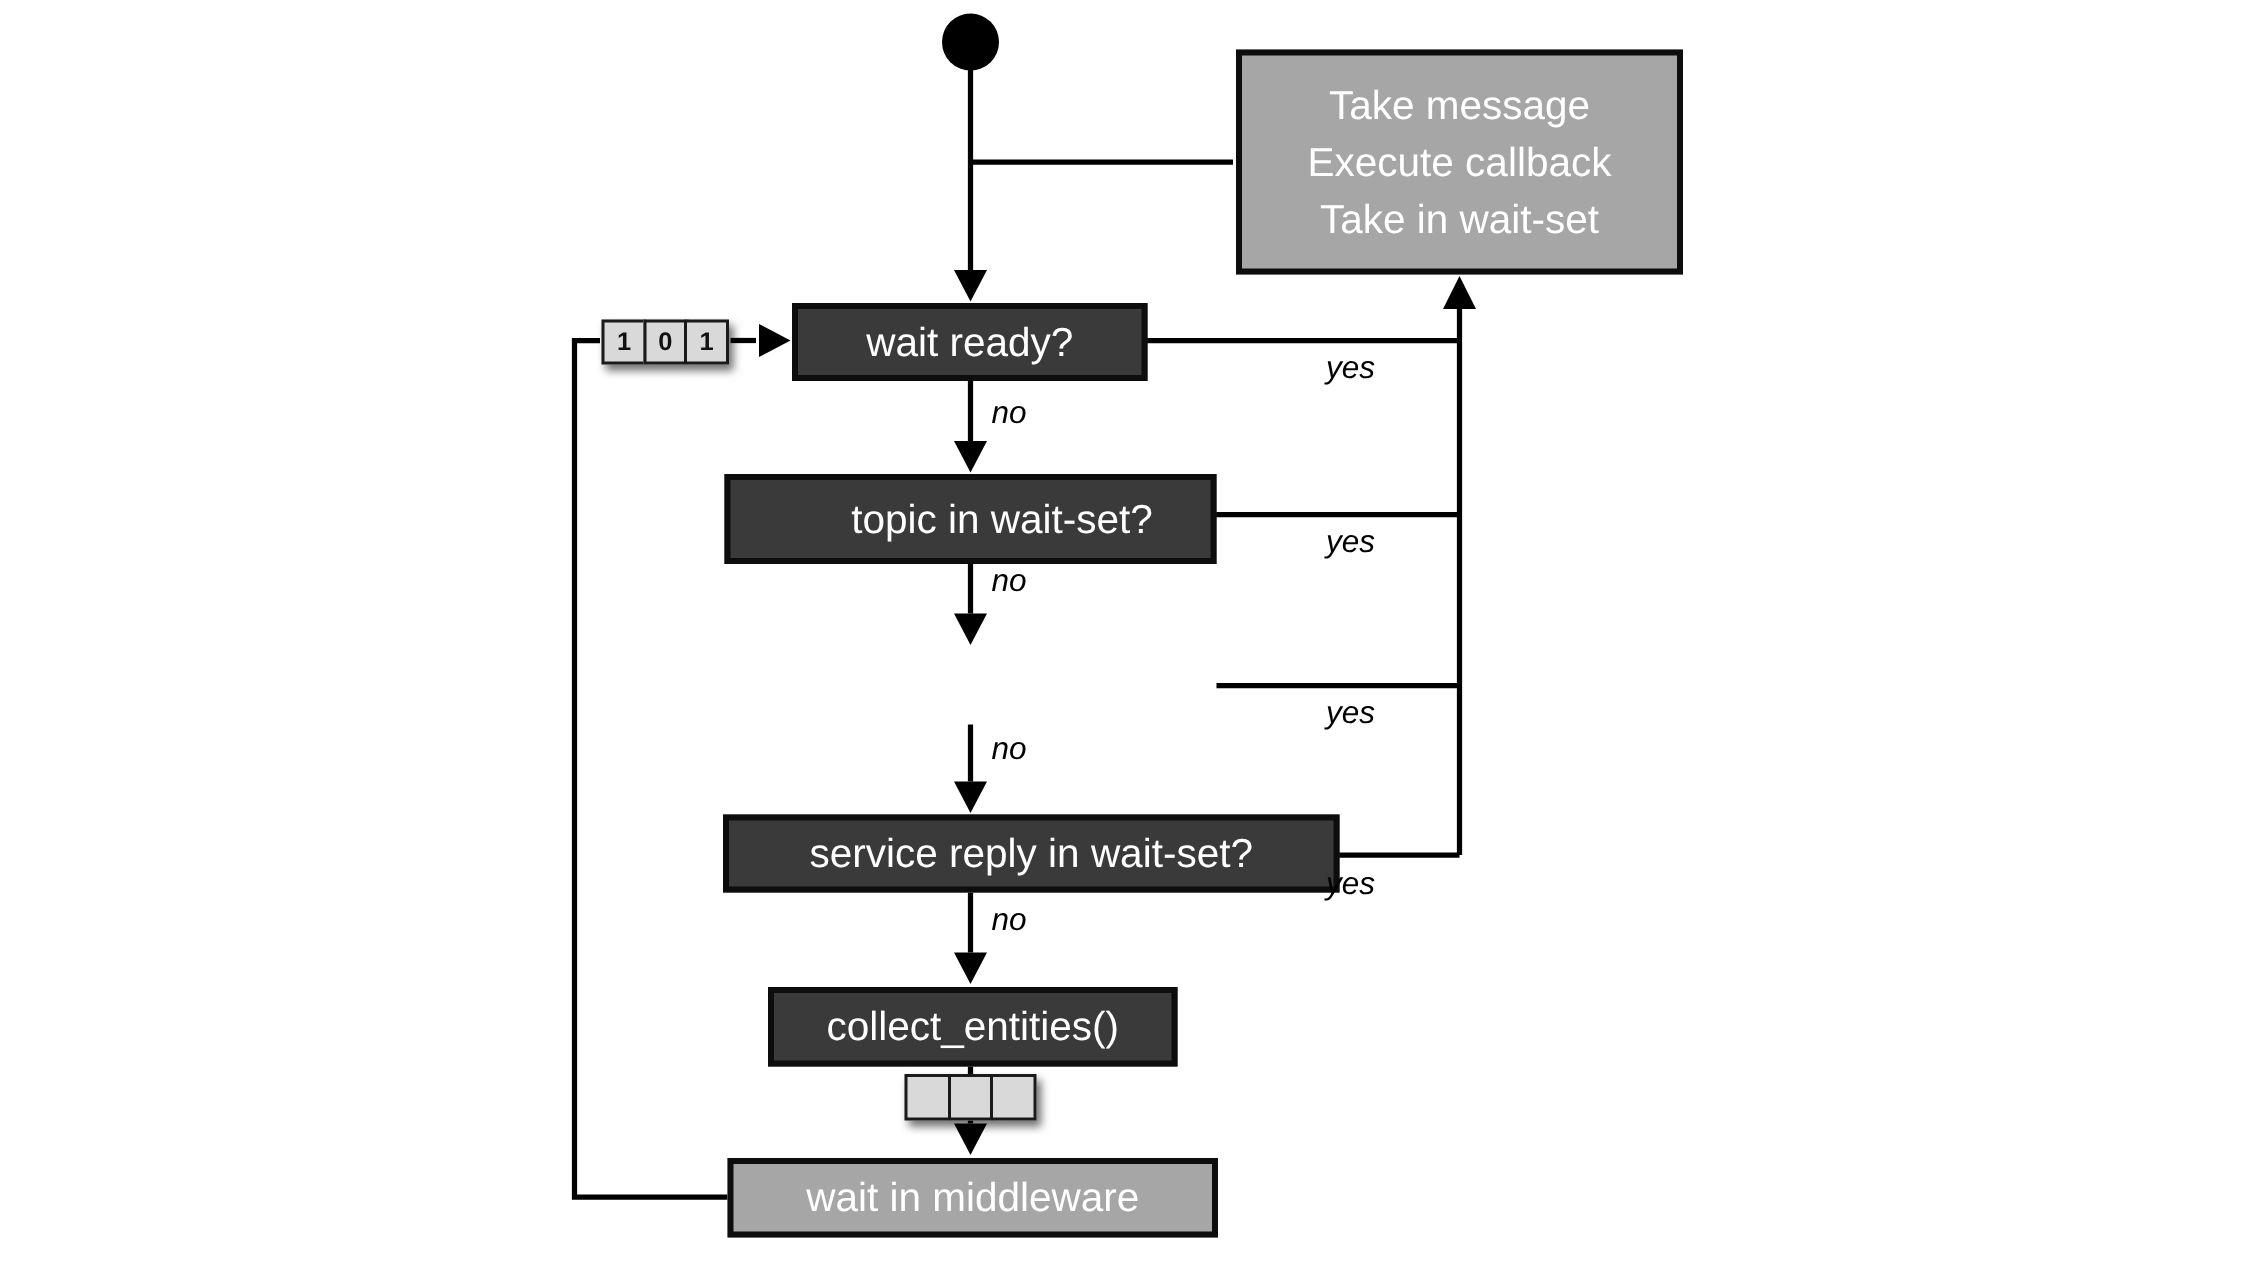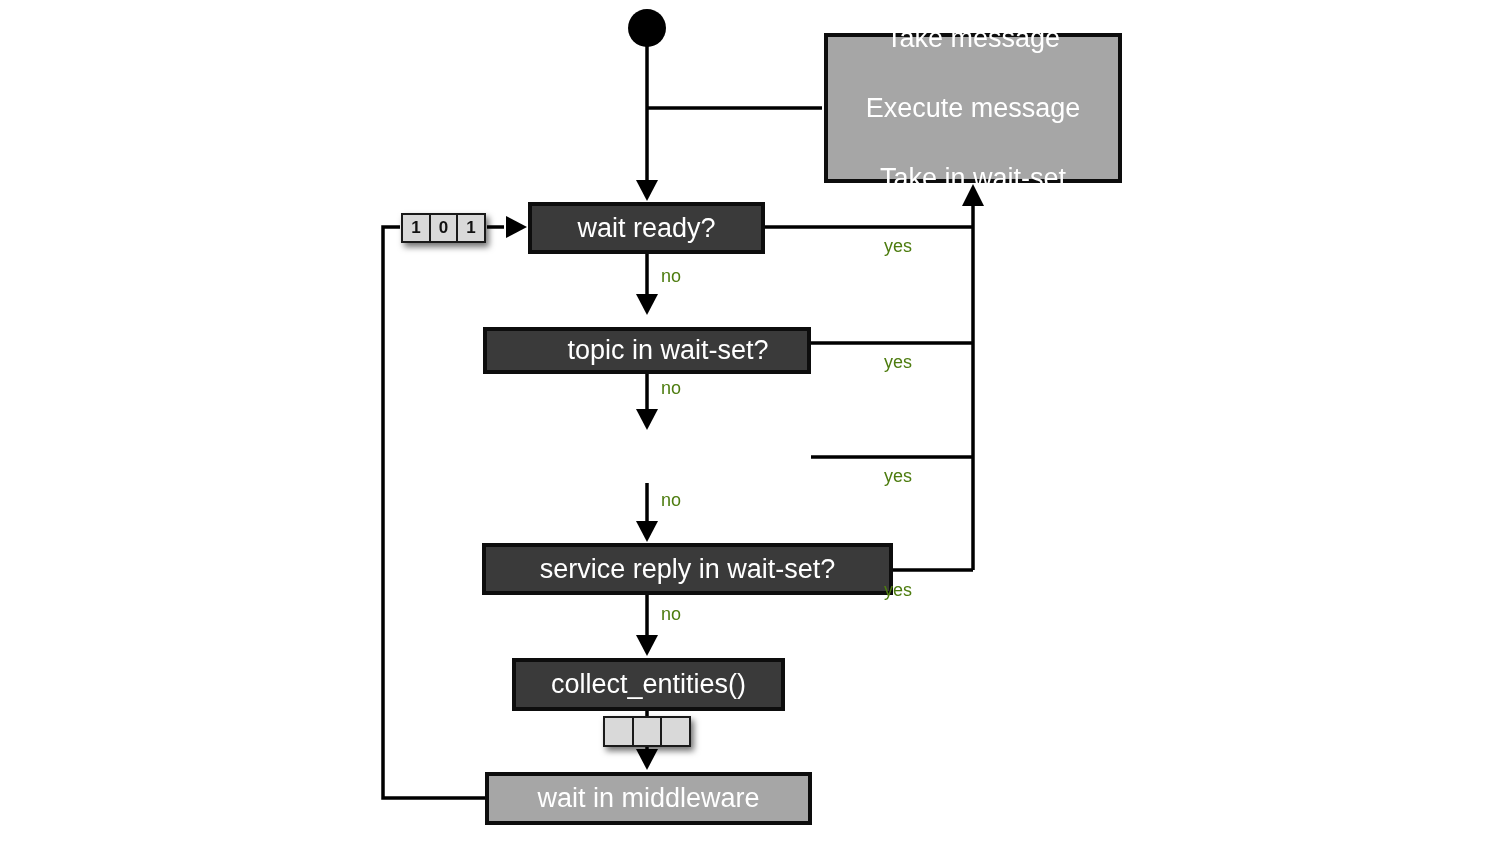--- a/index.html
+++ b/index.html
@@ -34,29 +34,28 @@
     line-height: 1.2;
     white-space: nowrap;
   }
   .node-dark {
     background: #3a3a3a;
     border: 4px solid #0d0d0d;
   }
   .node-gray {
     background: #a6a6a6;
     border: 4px solid #0d0d0d;
-    gap: 32px;
   }
   .node-callback {
     left: 824px; top: 33px; width: 298px; height: 150px;
     flex-direction: column;
     line-height: 38px;
   }
   .node-timer         { left: 528px; top: 202px; width: 237px; height: 52px; }
-  .node-topic         { left: 483px; top: 327px; width: 328px; height: 47px; padding-left: 42px; }
+  .node-topic         { left: 483px; top: 316px; width: 328px; height: 60px; padding-left: 42px; }
   .node-service       { left: 485px; top: 432px; width: 327px; height: 51px; }
   .node-service-reply { left: 442px; top: 543px; width: 411px; height: 52px; margin-left: 40px; }
   .node-collect       { left: 512px; top: 658px; width: 273px; height: 53px; }
   .node-wait          { left: 485px; top: 772px; width: 327px; height: 53px; }
 
   .cells {
     position: absolute;
     display: flex;
     z-index: 3;
     filter: drop-shadow(3px 4px 3px rgba(0,0,0,0.55));
@@ -75,23 +74,24 @@
     font-size: 17px;
     font-weight: bold;
     color: #111111;
   }
   .cells-empty .cell { width: 31px; height: 31px; }
   .cell + .cell { margin-left: -2.5px; }
 
   .edge-label {
     position: absolute;
     z-index: 2;
-    font-size: 18px;
+    font-style: italic;
+    font-size: 21px;
     line-height: 32px;
-    color: #4d7c0f;
+    color: #000000;
     white-space: nowrap;
   }
   .yes-1 { left: 884px; top: 230px; }
   .yes-2 { left: 884px; top: 346px; }
   .yes-3 { left: 884px; top: 460px; }
   .yes-4 { left: 884px; top: 574px; }
   .no-1  { left: 661px; top: 260px; }
   .no-2  { left: 661px; top: 372px; }
   .no-3  { left: 661px; top: 484px; }
   .no-4  { left: 661px; top: 598px; }
@@ -134,21 +134,21 @@
     <polygon points="647,770 636,749 658,749" fill="#000000"></polygon>
 
     <path d="M485 798 H383 V227 H400" stroke="#000000" stroke-width="3.5" fill="none"></path>
 
     <path d="M487 227 H504" stroke="#000000" stroke-width="3.5" fill="none"></path>
     <polygon points="527,227 506,216 506,238" fill="#000000"></polygon>
   </svg>
 
   <div class="node node-gray node-callback">
     <div>Take message</div>
-    <div>Execute message</div>
+    <div>Execute callback</div>
     <div>Take in wait-set</div>
   </div>
 
   <div class="node node-dark node-timer">wait ready?</div>
 
   <div class="node node-dark node-topic">topic in wait-set?</div>
 
 
   <div class="node node-dark node-service-reply">service reply in wait-set?</div>
 

